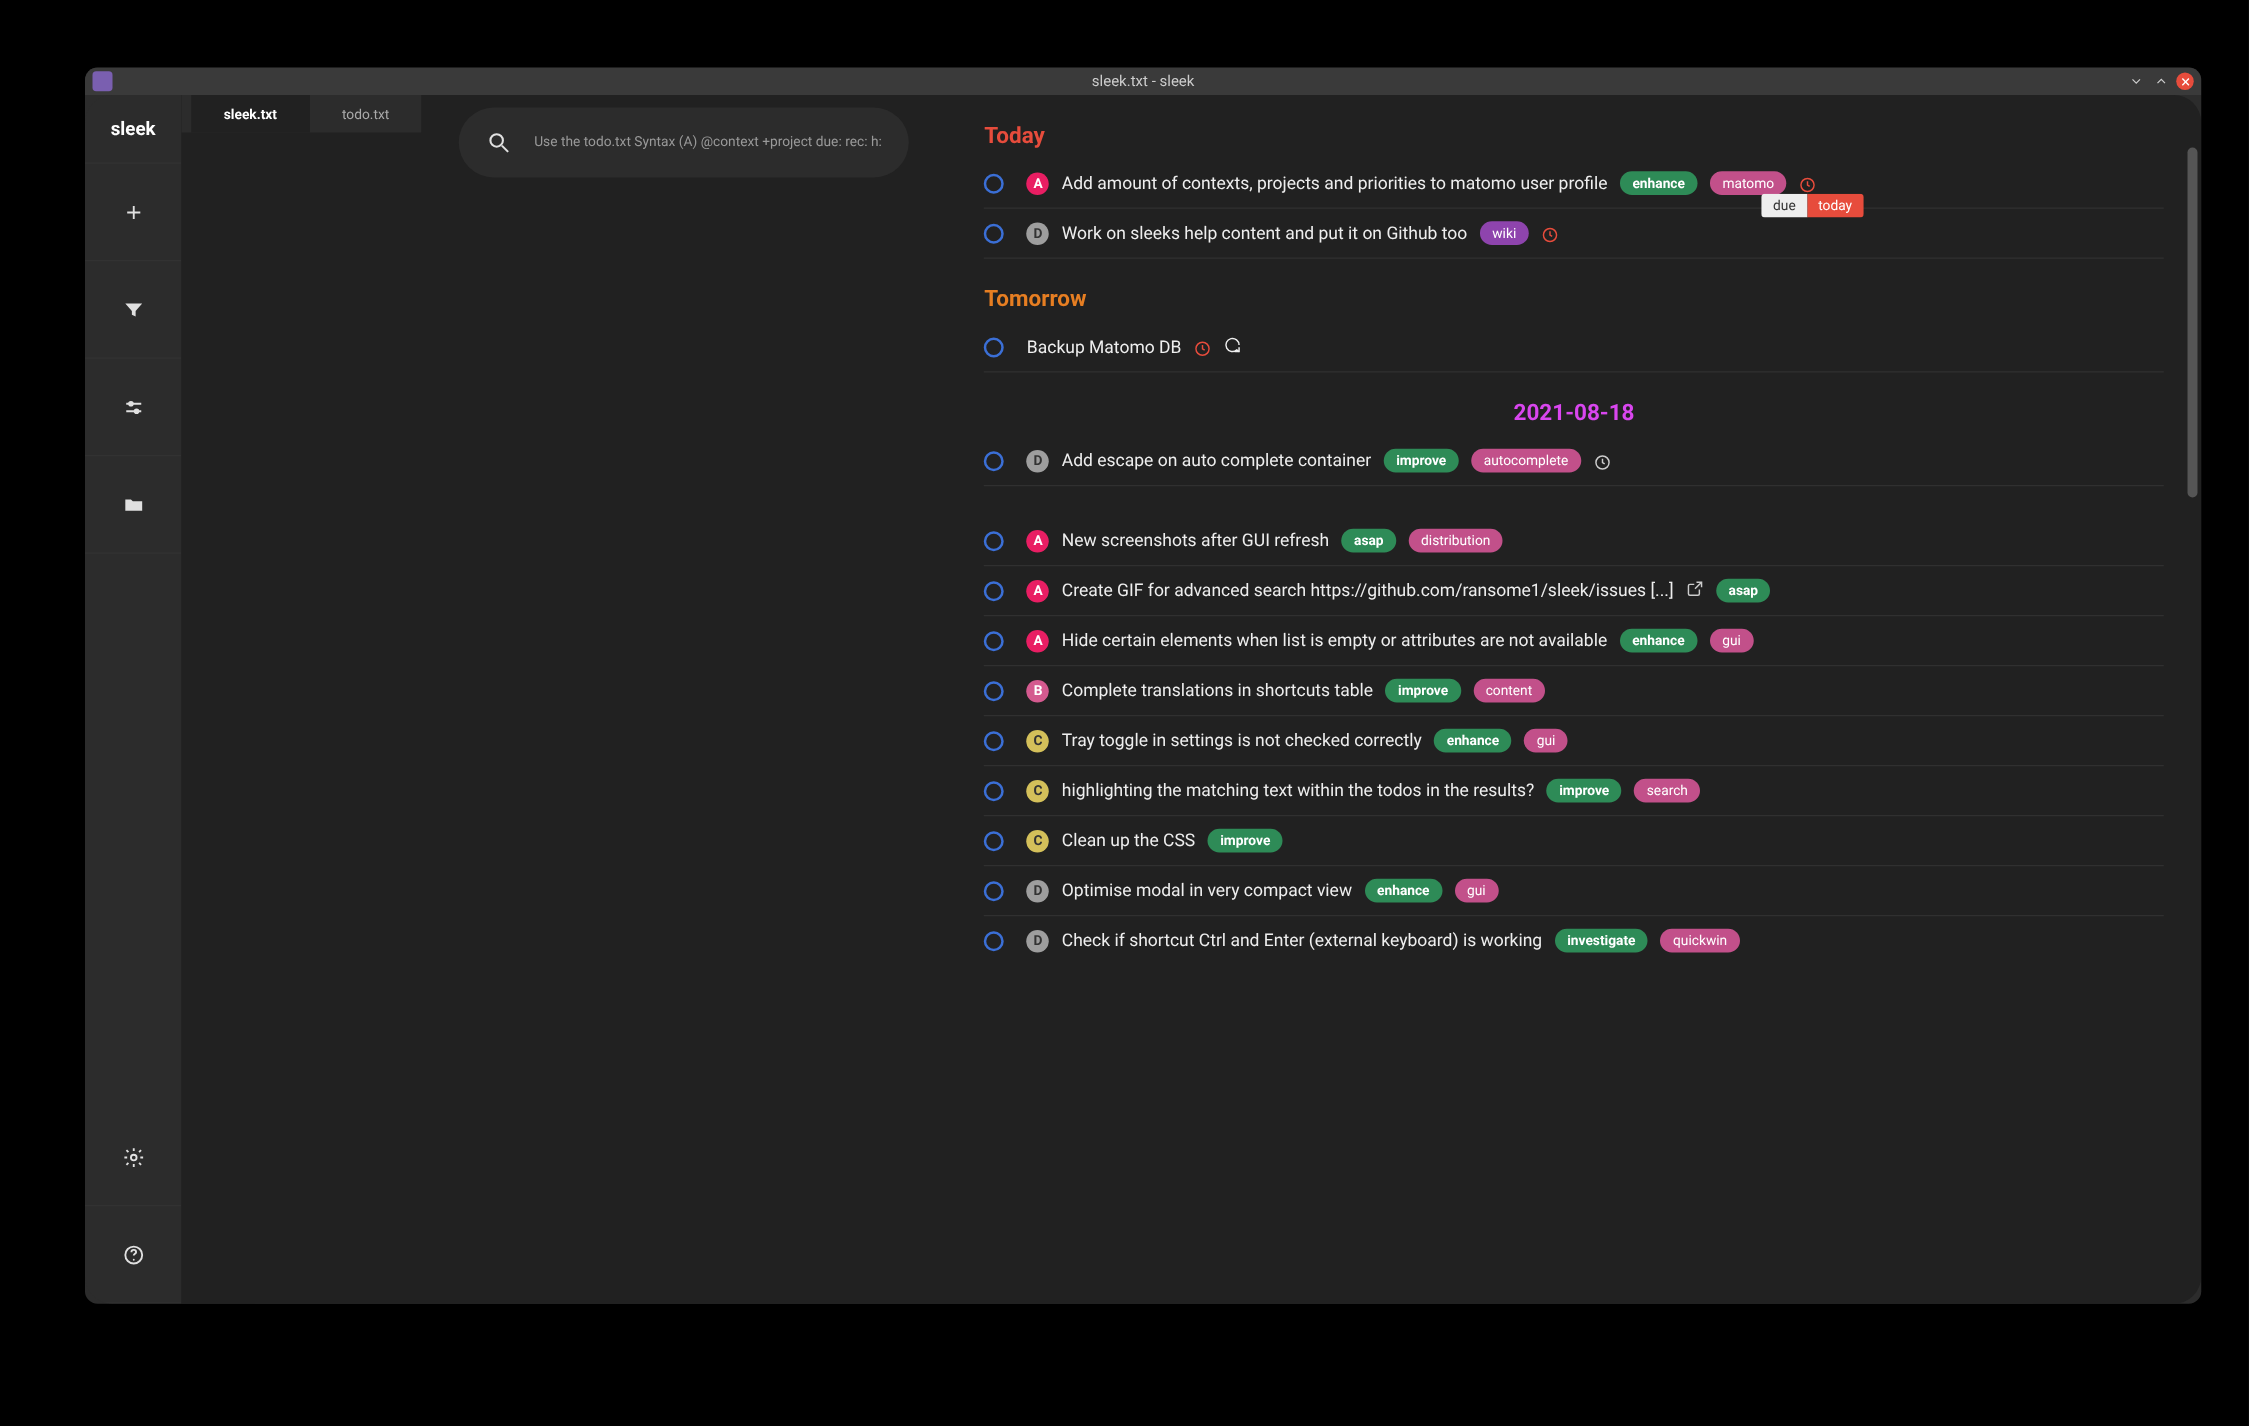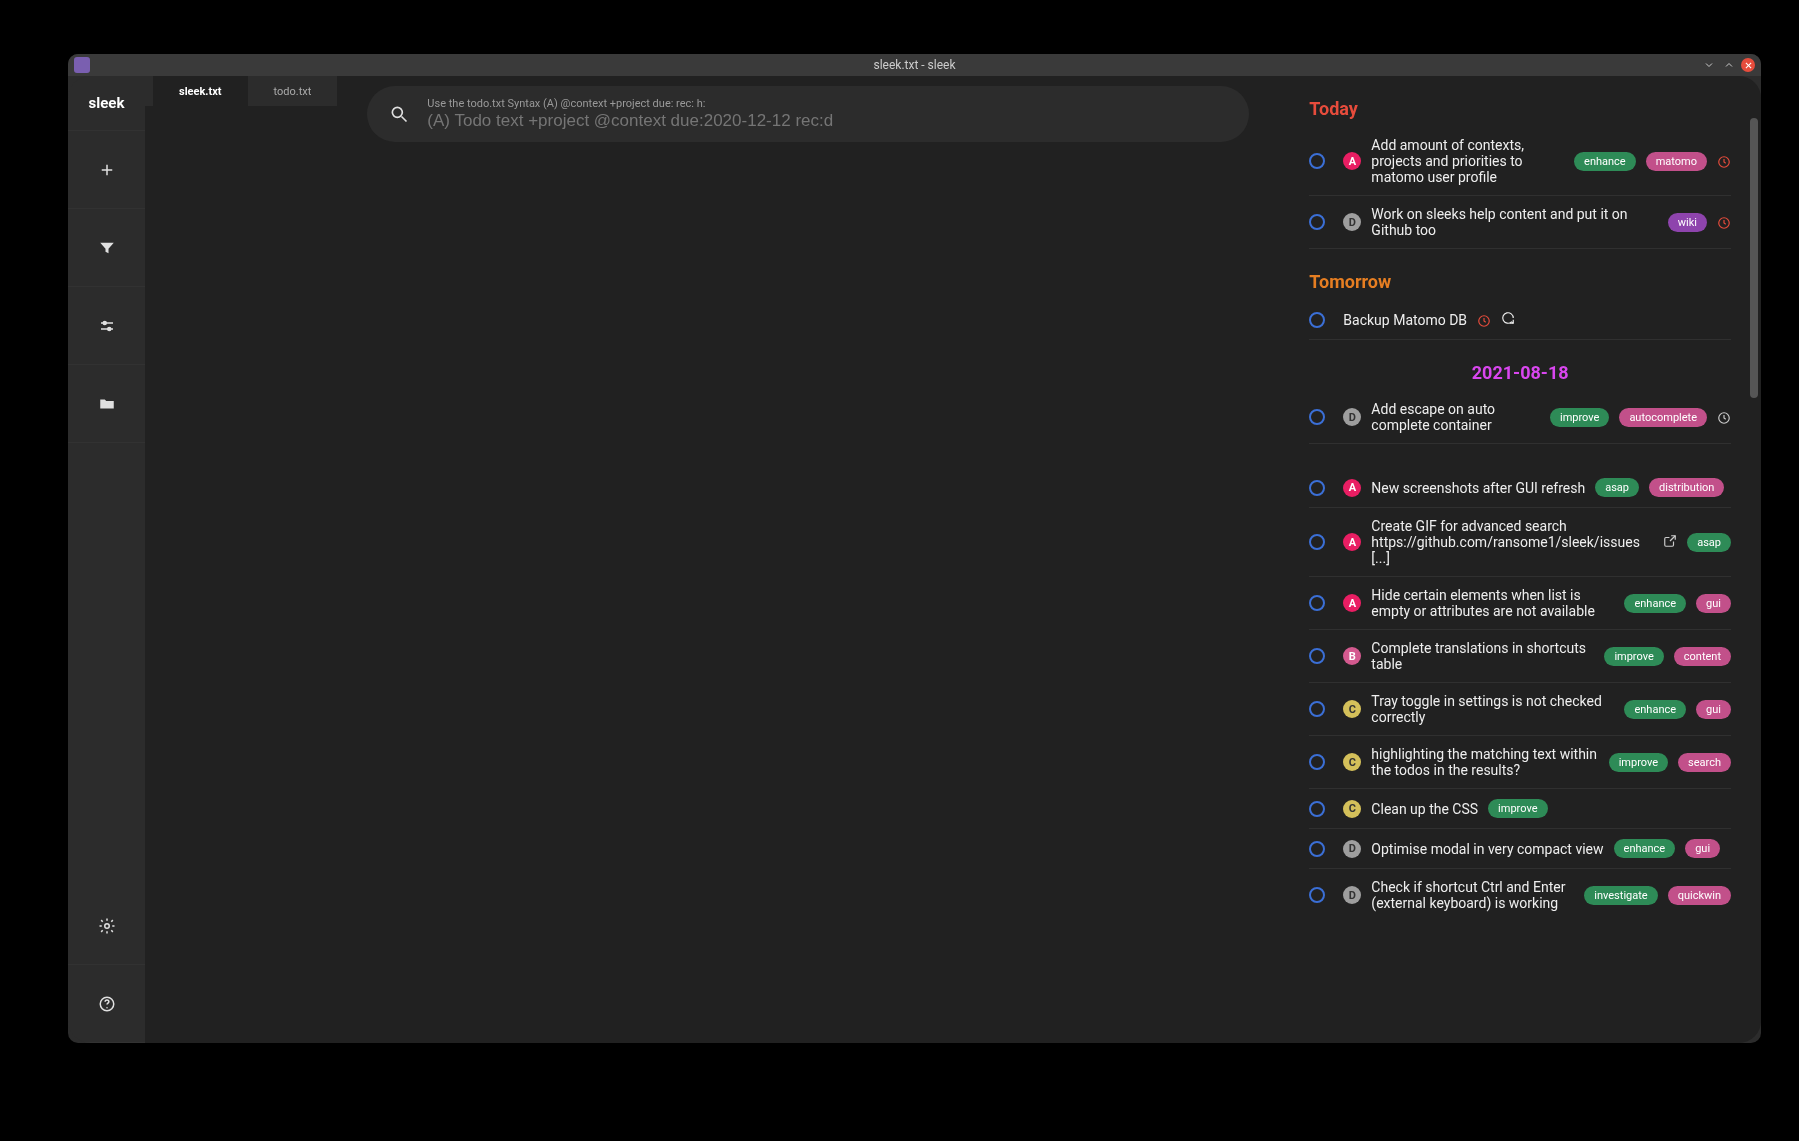--- a/index.html
+++ b/index.html
@@ -150,21 +150,21 @@
 .pri-B { background:#d45a8f; }
 .pri-C { background:#d4c05a; color:#333; }
 .pri-D { background:#9e9e9e; color:#333; }
 .todo-text { font-size:14px; color:#eee; }
 .tag {
   font-size:11px;
   padding:3px 10px;
   border-radius:11px;
   color:#fff;
 }
-.tag-green { background:#2e8b57; }
+.tag-green { background:#2e8b57;font-weight:bold; }
 .tag-pink { background:#c2508a; }
 .tag-purple { background:#8e44ad; }
 .clock-icon { width:14px;height:14px; flex-shrink:0; }
 .clock-icon.red svg { stroke:#e74c3c; }
 .clock-icon.white svg { stroke:#ccc; }
 .recur-icon svg { stroke:#eee; width:14px;height:14px;}
 .link-icon svg { stroke:#ccc; width:14px;height:14px; }
 .due-tooltip {
   position:absolute;
   top:-12px;
@@ -268,21 +268,20 @@
         <div class="tab">todo.txt</div>
       </div>
 
       <div class="searchbar">
         <svg viewBox="0 0 24 24">
             <circle cx="10" cy="10" r="6" fill="none" stroke="#e0e0e0" stroke-width="2"></circle>
             <line x1="15" y1="15" x2="21" y2="21" stroke="#e0e0e0" stroke-width="2"></line>
           </svg>
         <div class="search-texts">
           <div class="hint">Use the todo.txt Syntax (A) @context +project due: rec: h:</div>
-          <input type="text" placeholder="(A) Todo text +project @context due:2020-12-12 rec:d" style="">
         </div>
       </div>
 
       <div class="content">
 
         <div class="section-header today">Today</div>
 
         <div class="todo-row">
           <div class="checkbox"></div>
           <div class="priority pri-A">A</div>

